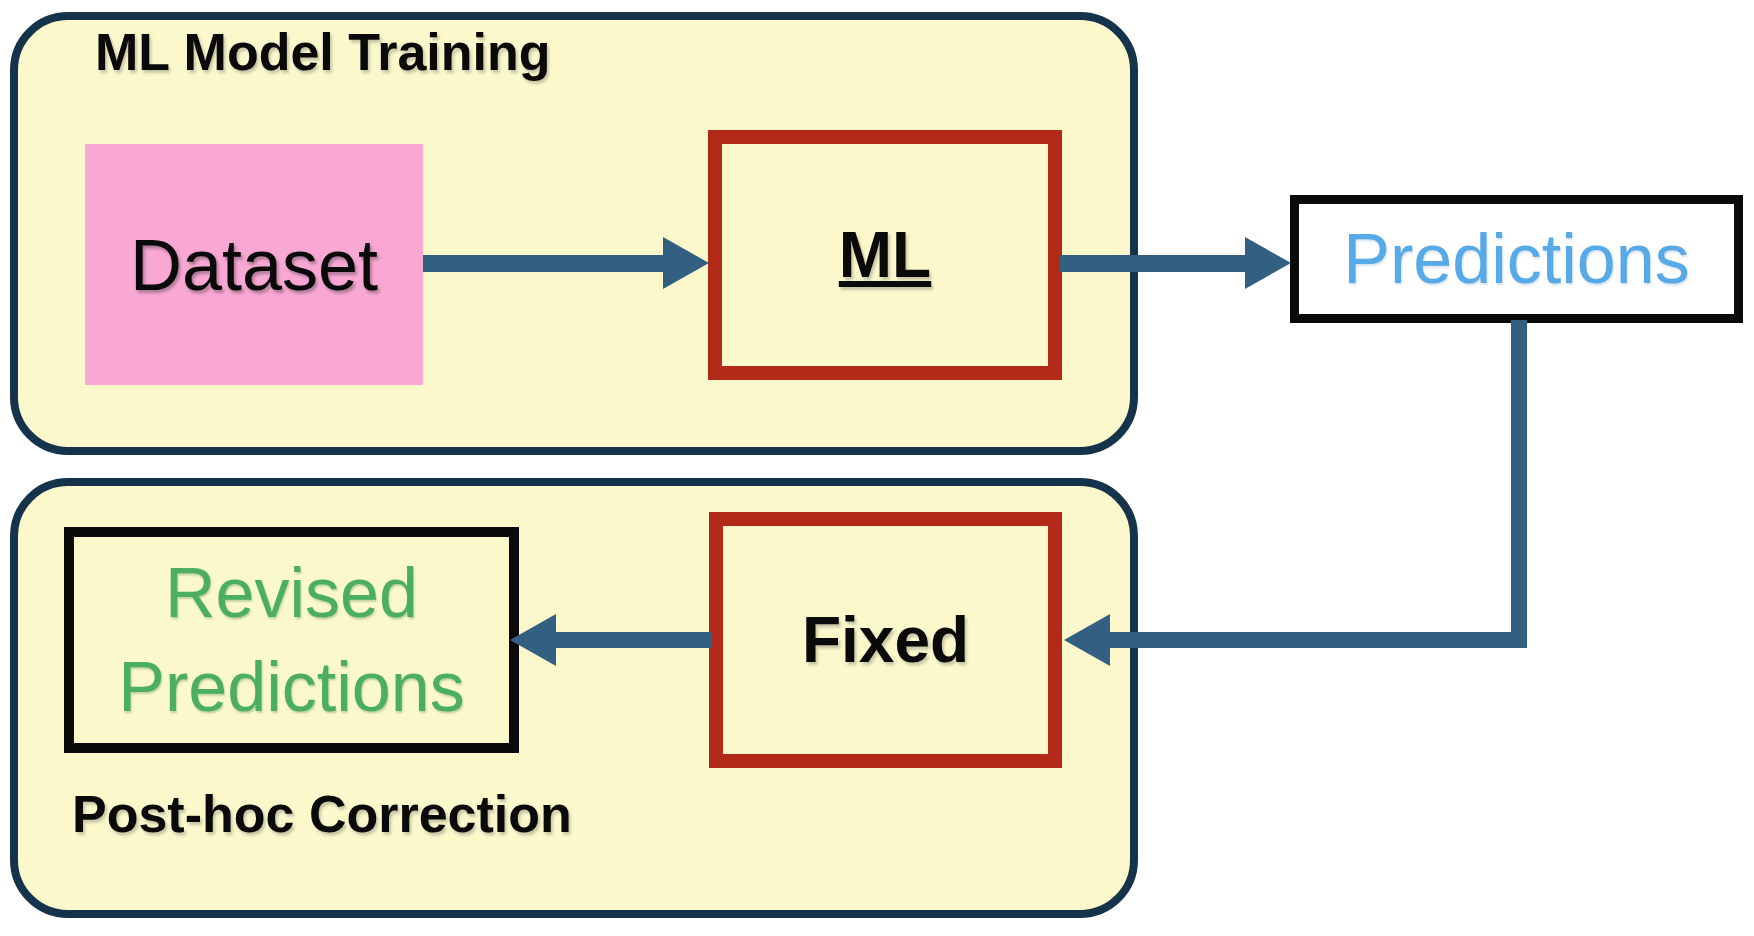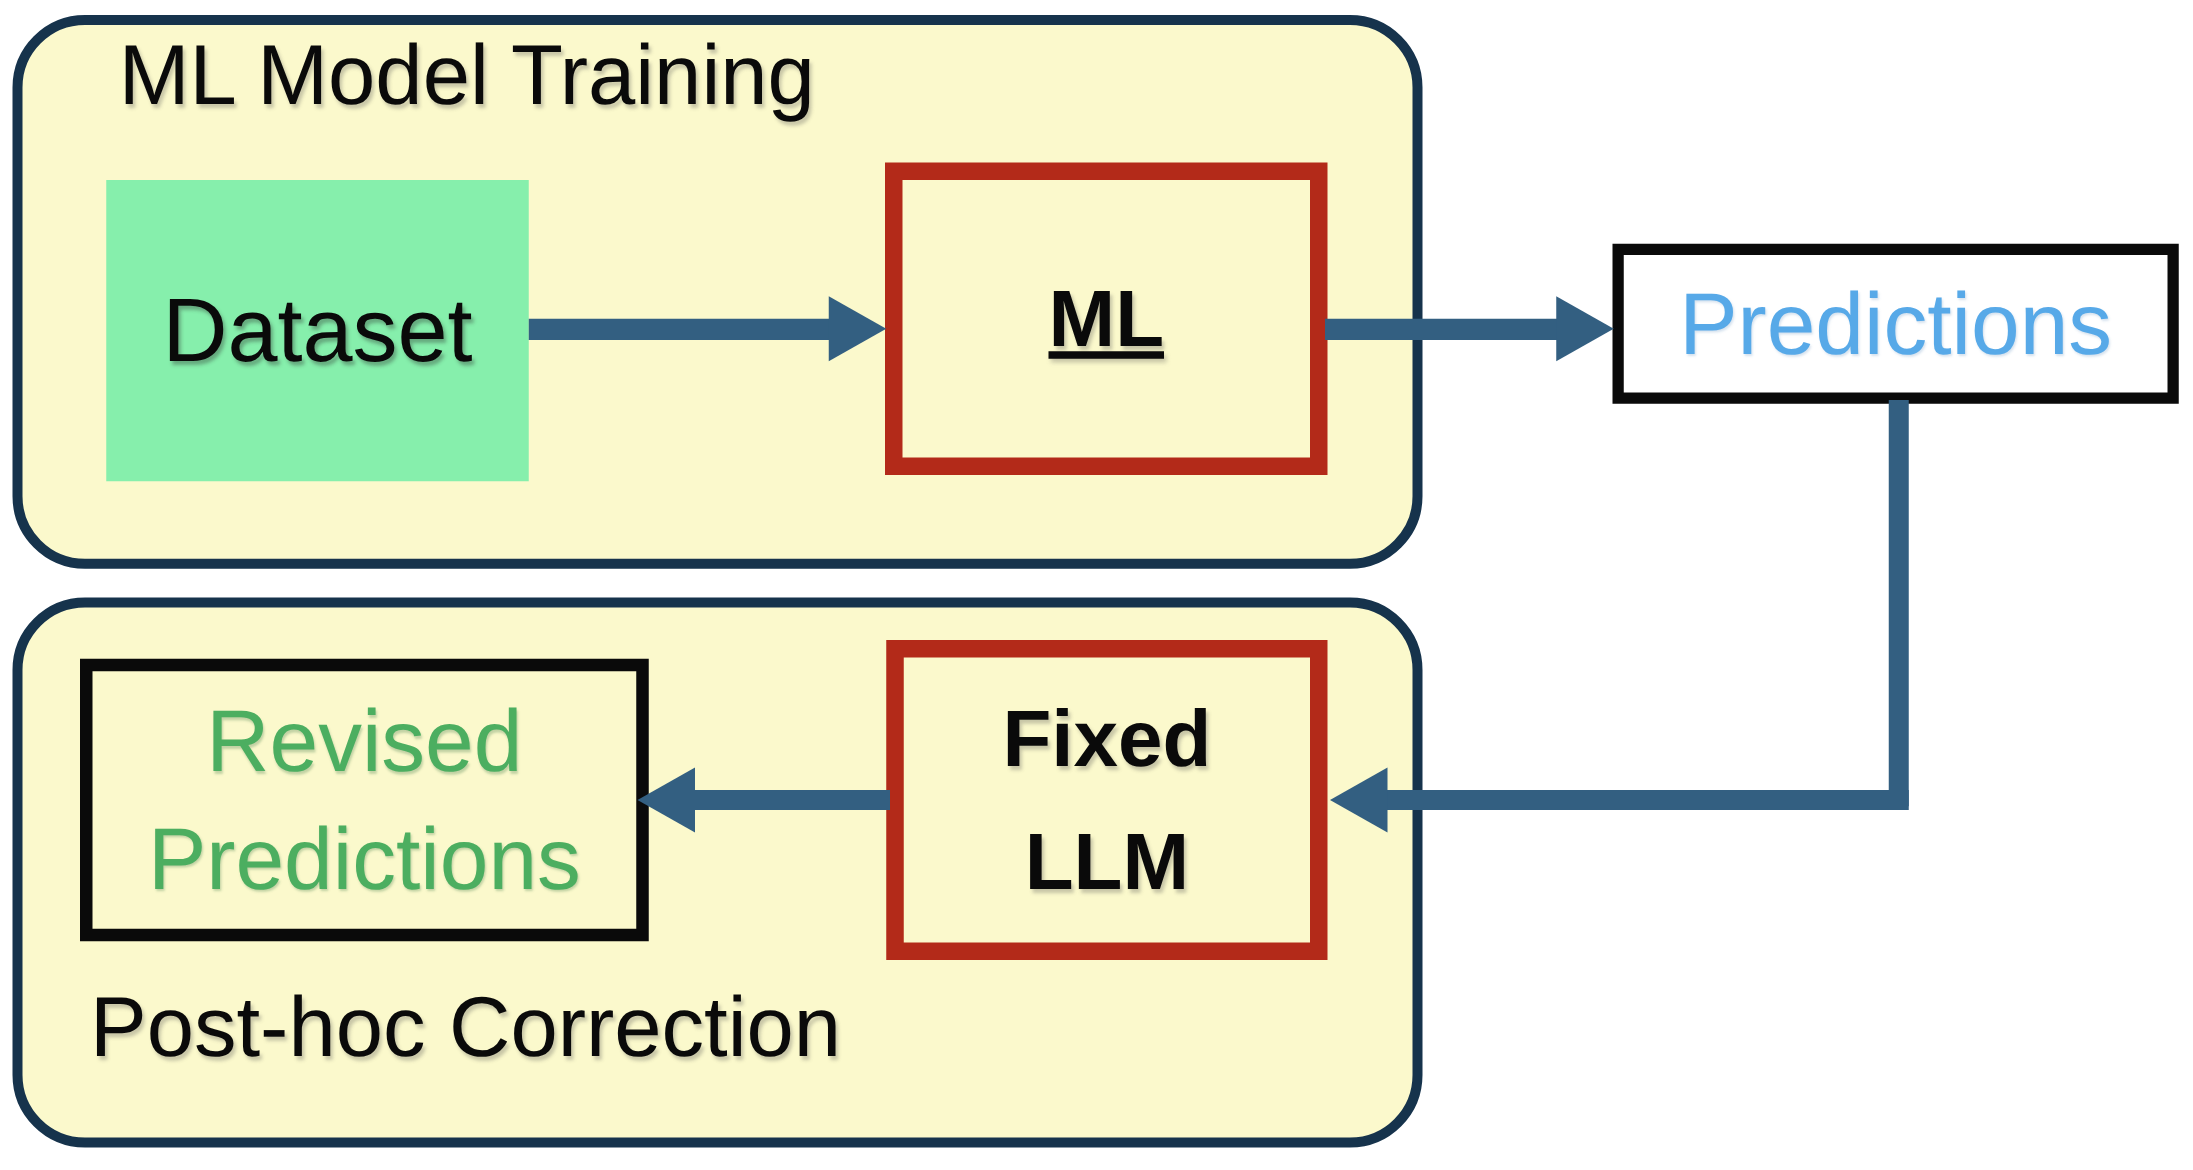--- a/index.html
+++ b/index.html
@@ -21,43 +21,43 @@
     background: #FBF9CC;
     border: 8px solid #16334C;
     border-radius: 58px;
     box-sizing: border-box;
   }
   #panel-training   { left: 10px;  top: 12px;  width: 1128px; height: 443px; }
   #panel-correction { left: 10px;  top: 478px; width: 1128px; height: 440px; }
 
   .panel-title {
     position: absolute;
-    font-weight: normal;
-    font-size: 68px;
+    font-weight: bold;
+    font-size: 52px;
     line-height: 1;
     color: #0a0a0a;
     white-space: nowrap;
     text-shadow: 2px 3px 3px rgba(80,80,80,0.30);
   }
   #title-training   { left: 95px; top: 26px;  }
   #title-correction { left: 72px; top: 788px; }
 
   
   .node {
     position: absolute;
     box-sizing: border-box;
     display: flex;
     flex-direction: column;
     align-items: center;
     justify-content: center;
     text-align: center;
   }
   #node-dataset {
     left: 85px; top: 144px; width: 338px; height: 241px;
-    background: #86efac;
+    background: #f9a8d4;
     font-size: 72px; color: #0a0a0a;
     text-shadow: 2px 3px 3px rgba(40,40,40,0.35);
   }
   .red-box {
     border: 14px solid #B32A19;
     background: transparent;
     font-weight: bold;
     font-size: 64px;
     color: #0a0a0a;
     text-shadow: 2px 3px 3px rgba(80,80,80,0.30);
@@ -130,21 +130,20 @@
   <div id="node-ml-model" class="node red-box">
     <div class="line">ML</div>
   </div>
 
   <div id="node-predictions" class="node">
     <span>Predictions</span>
   </div>
 
   <div id="node-fixed-llm" class="node red-box">
     <div class="line">Fixed</div>
-    <div class="line">LLM</div>
   </div>
 
   <div id="node-revised" class="node">
     <div class="line">Revised</div>
     <div class="line">Predictions</div>
   </div>
 
   <div id="arrow1-shaft" class="shaft-h"></div>
   <div id="arrow1-head" class="head-right"></div>
 

